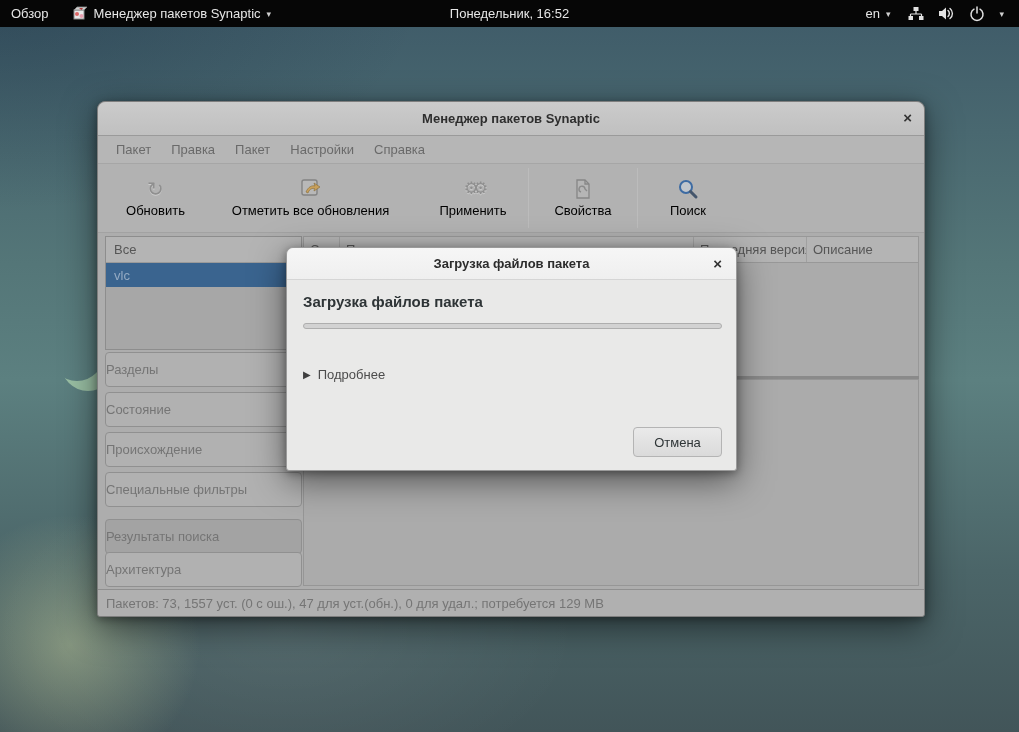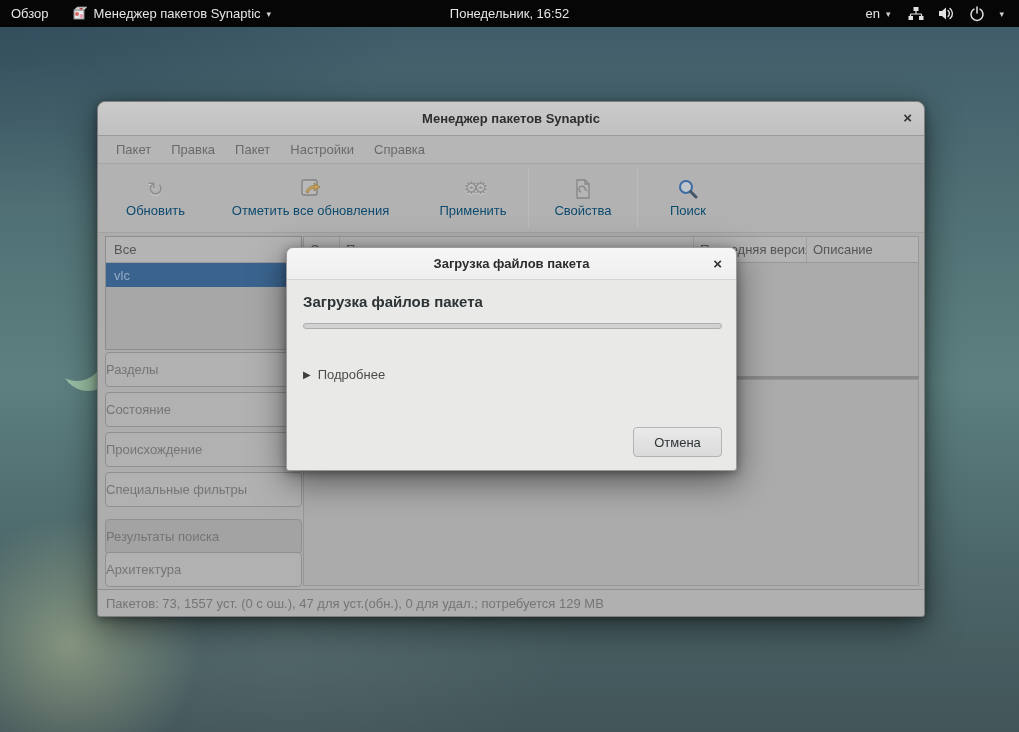--- a/index.html
+++ b/index.html
@@ -35,21 +35,21 @@
                   border-bottom:1px solid #9a9a9a; border-radius:8px 8px 0 0;
                   display:flex; align-items:center; justify-content:center; }
   .syn-title { font-size:13px; font-weight:bold; color:#2e2e2e; }
   .syn-close { position:absolute; right:12px; top:8px; }
   .syn-menubar { position:absolute; left:0; top:34px; right:0; height:28px; background:#b6b6b6;
                  display:flex; align-items:center; padding-left:8px; border-bottom:1px solid #a6a6a6; }
   .menu-item { padding:0 10px; font-size:13px; color:#6a6a6a; height:100%; display:flex; align-items:center; }
   .syn-toolbar { position:absolute; left:0; top:62px; right:0; height:69px; background:#b2b2b2;
                  display:flex; align-items:stretch; padding-left:10px; border-bottom:1px solid #a2a2a2; }
   .tool-item { display:flex; flex-direction:column; align-items:center; justify-content:center; gap:3px; }
-  .tool-label { font-size:13px; color:#0c4a6e; white-space:nowrap; }
+  .tool-label { font-size:13px; color:#000000; white-space:nowrap; }
   .tool-sep { width:1px; background:#9b9b9b; border-right:1px solid #bcbcbc; margin:4px 0; }
   .glyph-dim { color:#8f8f8f; text-shadow:0 1px 0 rgba(255,255,255,0.35); }
 
   
   .side-list { position:absolute; left:7px; top:134px; width:197px; height:114px;
                border:1px solid #8d8d8d; background:#a7a7a7; }
   .side-list-header { height:26px; background:#b4b4b4; border-bottom:1px solid #9a9a9a;
                       font-size:13px; color:#565656; display:flex; align-items:center; padding-left:8px; }
   .side-row-selected { height:24px; background:#3a648f; color:#94aac3; font-size:13px;
                        display:flex; align-items:center; padding-left:8px; }

